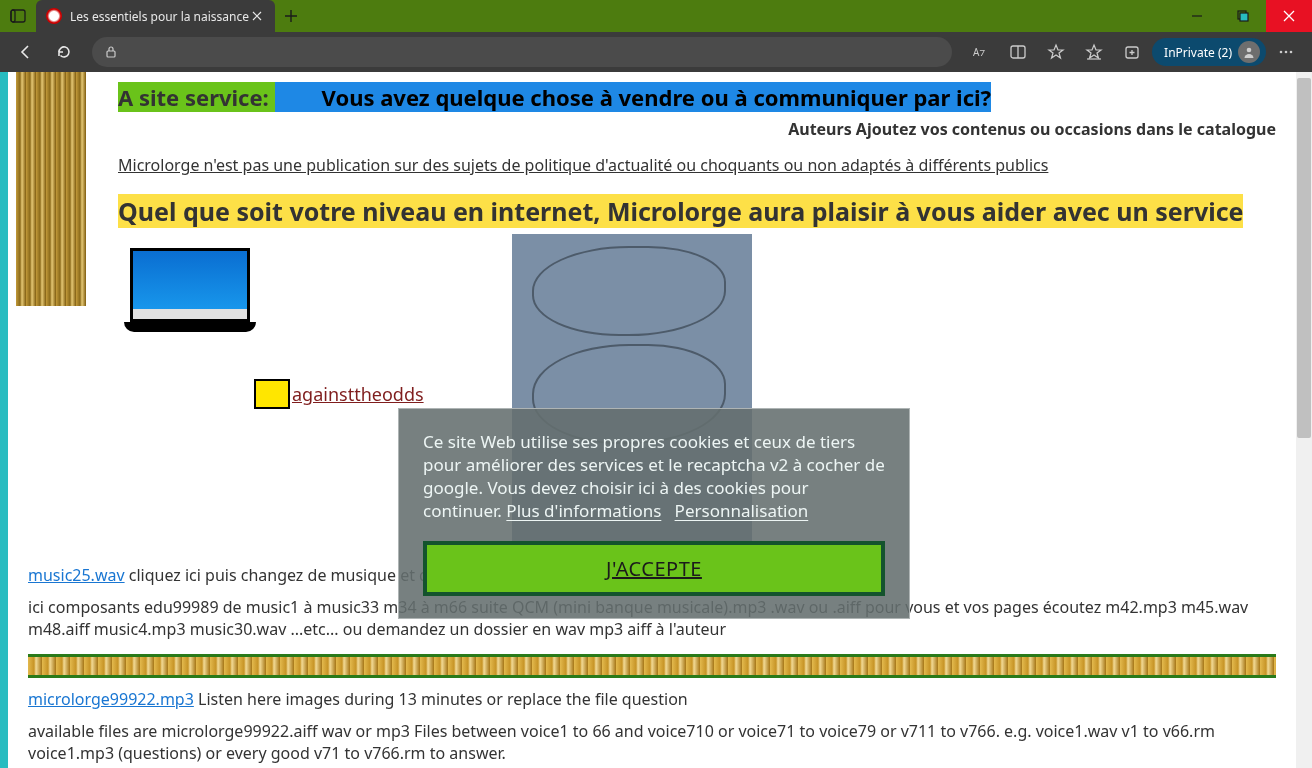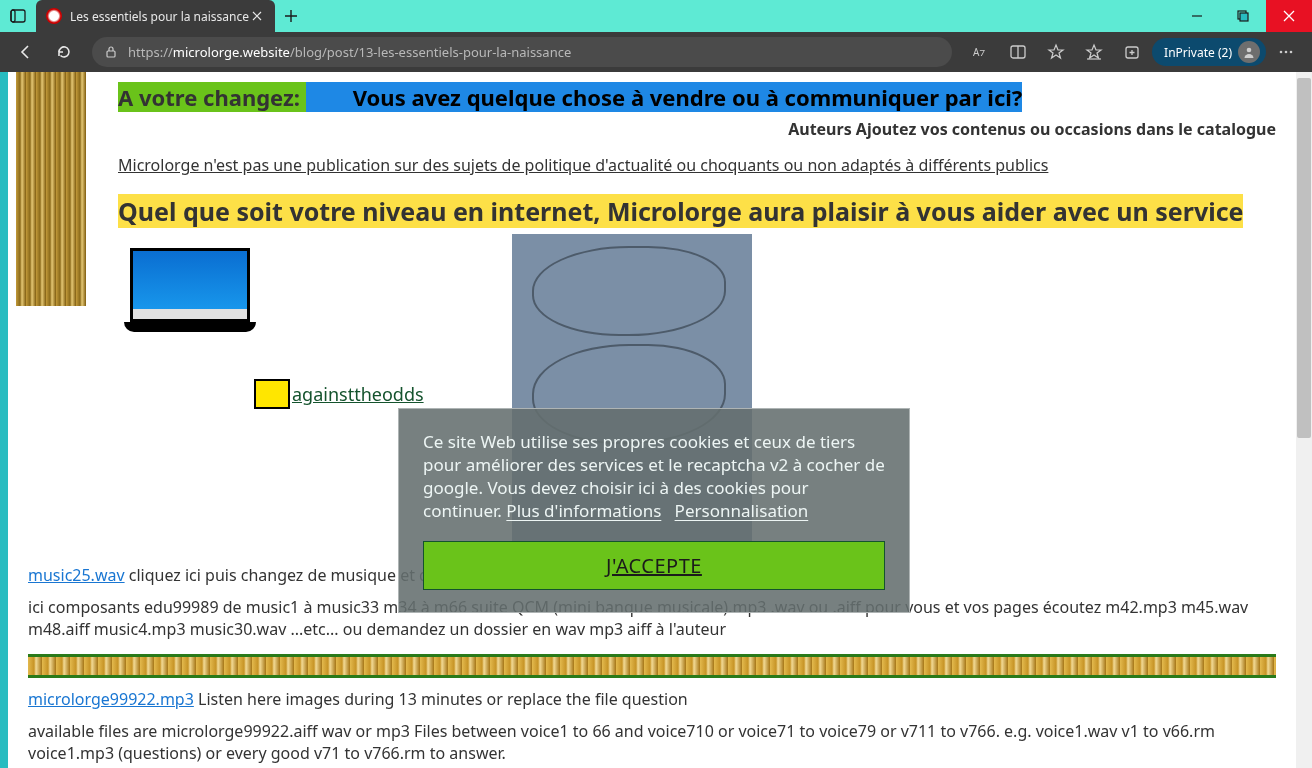--- a/index.html
+++ b/index.html
@@ -1,17 +1,17 @@
 <!DOCTYPE html>
 <html><head>
 <meta charset="utf-8">
 <style>
   * { margin: 0; padding: 0; box-sizing: border-box; }
   body { font-family: system-ui, -apple-system, "Segoe UI", Roboto, sans-serif; width:1312px; height:768px; overflow:hidden; background:#28bcc0; }
-  .titlebar { height:32px; background:#5eead4; display:flex; align-items:center; }
+  .titlebar { height:32px; background:#4d7c0f; display:flex; align-items:center; }
   .titlebar-left { display:flex; align-items:center; height:32px; }
   .tabspace-btn { width:36px; height:32px; display:flex; align-items:center; justify-content:center; }
   .tabspace-btn svg { fill:#1b1b1b; }
   .tab { margin-top:0px; height:32px; background:#3b3b3b; display:flex; align-items:center; padding:0 10px 0 10px; border-top-left-radius:6px; border-top-right-radius:6px; min-width:230px; }
   .tab .favicon { width:16px; height:16px; border-radius:50%; background:radial-gradient(circle at 50% 50%, #fff 40%, #c00 60%); margin-right:8px; }
   .tab .tab-title { color:#e8e8e8; font-size:12px; flex:1; white-space:nowrap; overflow:hidden; text-overflow:ellipsis; }
   .tab .close { width:16px; height:16px; display:flex; align-items:center; justify-content:center; color:#e8e8e8; }
   .new-tab { width:32px; height:32px; display:flex; align-items:center; justify-content:center; color:#1b1b1b; font-size:16px; }
   .window-controls { margin-left:auto; display:flex; }
   .window-controls .wc { width:46px; height:32px; display:flex; align-items:center; justify-content:center; }
@@ -43,31 +43,31 @@
   .laptop { position:absolute; left:6px; top:14px; width:132px; height:94px; }
   .laptop-screen { width:120px; height:74px; background:#000; margin:0 auto; border:3px solid #000; display:flex; align-items:center; justify-content:center; }
   .laptop-base { width:132px; height:10px; background:#000; border-radius:0 0 10px 10px; }
   .win-desktop { width:100%; height:100%; background:linear-gradient(#0a6ed1,#1a9df0); position:relative; }
   .win-tb { position:absolute; bottom:0; left:0; right:0; height:10px; background:#e1e1e1; }
   .center-img { position:absolute; left:394px; top:0; width:240px; height:320px; background:#7b8fa6; }
   .center-img::before, .center-img::after { content:""; position:absolute; border:2px solid #4d5b6a; border-radius:50% 40% 50% 45%; }
   .center-img::before { left:20px; top:12px; width:190px; height:86px; }
   .center-img::after { left:20px; top:110px; width:190px; height:96px; }
   .yellow-box { position:absolute; left:136px; top:145px; width:36px; height:30px; background:#ffe600; border:2px solid #000; }
-  .link1 { position:absolute; left:174px; top:148px; font-size:18px; color:#14532d; }
+  .link1 { position:absolute; left:174px; top:148px; font-size:18px; color:#7f1d1d; }
   .musiclink { color:#1976d2; font-size:16px; }
   .para { font-size:16px; color:#333; margin-top:10px; }
   .divider { height:24px; margin-top:14px; background:
     linear-gradient(#2a7a1a,#2a7a1a) top/100% 3px no-repeat,
     linear-gradient(#2a7a1a,#2a7a1a) bottom/100% 3px no-repeat,
     repeating-linear-gradient(90deg,#e3b94d,#c79426 6px,#f2da95 8px,#a57514 14px); }
   .cookie-modal { position:absolute; left:398px; top:336px; width:512px; background:rgba(100,110,110,0.88); border:1px solid #aeb4b4; padding:22px 24px 22px 24px; color:#edf5f4; }
   .cookie-modal p { font-size:17px; line-height:1.35; }
   .cookie-modal .cl { color:#edf5f4; text-decoration:underline; text-underline-offset:3px; }
-  .accept-btn { display:block; width:100%; margin-top:18px; background:#6ac31a; color:#1b1b1b; text-align:center; font-size:20px; padding:10px 0; border:1px solid #14532d; letter-spacing:0.5px; }
+  .accept-btn { display:block; width:100%; margin-top:18px; background:#6ac31a; color:#1b1b1b; text-align:center; font-size:20px; padding:10px 0; border:4px solid #14532d; letter-spacing:0.5px; }
   svg { display:block; }
 </style>
 </head>
 <body>
 
 <div class="titlebar">
   <div class="titlebar-left">
     <div class="tabspace-btn">
       <svg width="16" height="16" viewBox="0 0 16 16">
           <rect x="1" y="2" width="14" height="12" rx="2" fill="none" stroke="#1b1b1b" stroke-width="1.3"></rect>
@@ -121,23 +121,20 @@
         <path d="M4 13 L4 9 L8 9" fill="none" stroke="#e8e8e8" stroke-width="1.6"></path>
       </svg>
   </div>
   <div class="addr">
     <span class="lock">
       <svg width="14" height="14" viewBox="0 0 14 14">
           <rect x="3" y="6" width="8" height="6" rx="1" fill="none" stroke="#ccc" stroke-width="1.2"></rect>
           <path d="M5 6 V4 a2 2 0 0 1 4 0 V6" fill="none" stroke="#ccc" stroke-width="1.2"></path>
         </svg>
     </span>
-    <span class="urltext">
-      <span class="path">https://</span><span class="host">microlorge.website</span><span class="path">/blog/post/13-les-essentiels-pour-la-naissance</span>
-    </span>
   </div>
   <div class="tbtn">
       <svg width="18" height="18" viewBox="0 0 18 18">
         <text x="2" y="13" font-size="10" fill="#ccc">A⁊</text>
       </svg>
     </div>
   <div class="tbtn">
       <svg width="18" height="18" viewBox="0 0 18 18">
         <rect x="2" y="3" width="14" height="12" rx="2" fill="none" stroke="#ccc" stroke-width="1.3"></rect>
         <path d="M9 3 V15" stroke="#ccc" stroke-width="1.3"></path>
@@ -179,21 +176,21 @@
 </div>
 
 <div class="viewport">
   <div class="leftstripe"></div>
   <div class="content">
 
     <div class="sidebar-img"></div>
 
     <div class="content-inner">
       <div class="h-service">
-        <span class="hl1">A votre changez: </span><span class="hl2">Vous avez quelque chose à vendre ou à communiquer par ici?</span>
+        <span class="hl1">A site service: </span><span class="hl2">Vous avez quelque chose à vendre ou à communiquer par ici?</span>
       </div>
       <div class="sub1">Auteurs Ajoutez vos contenus ou occasions dans le catalogue</div>
       <div class="para1">Microlorge n'est pas une publication sur des sujets de politique   d'actualité ou choquants ou non adaptés à différents publics</div>
       <div class="h-level">Quel que soit votre niveau en internet, Microlorge aura plaisir à vous aider avec un service</div>
 
       <div class="row-images">
         <div class="laptop">
           <div class="laptop-screen">
               <div class="win-desktop">
                 <div class="win-tb"></div>

